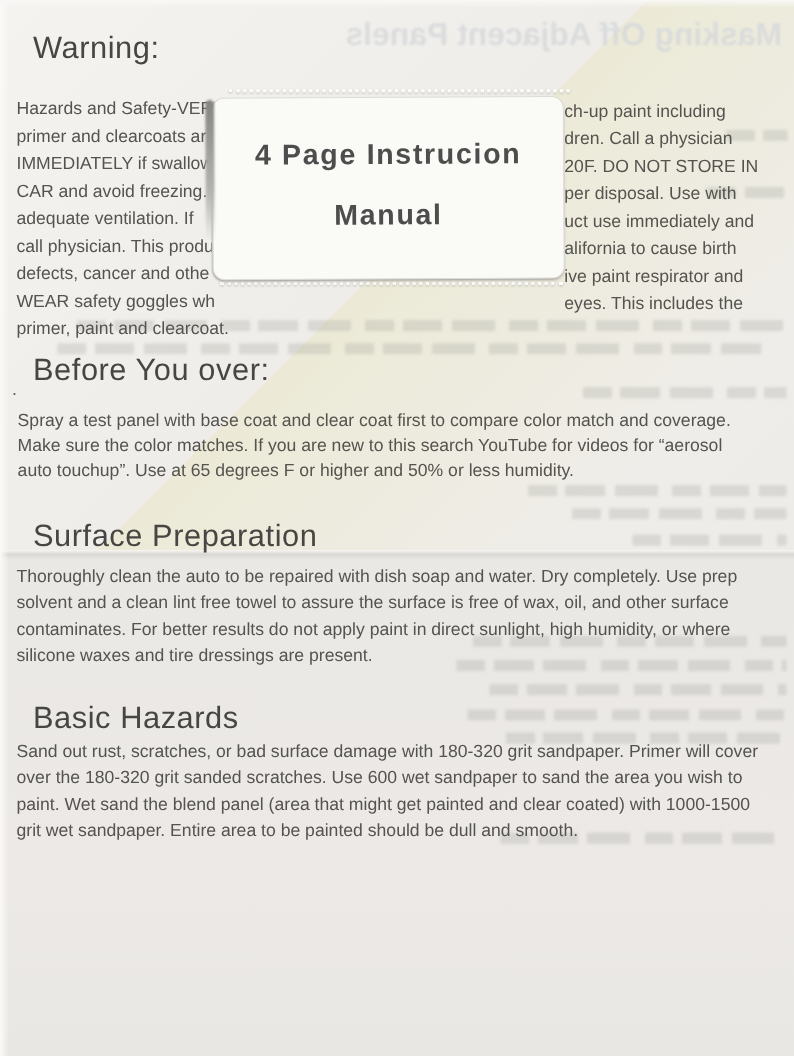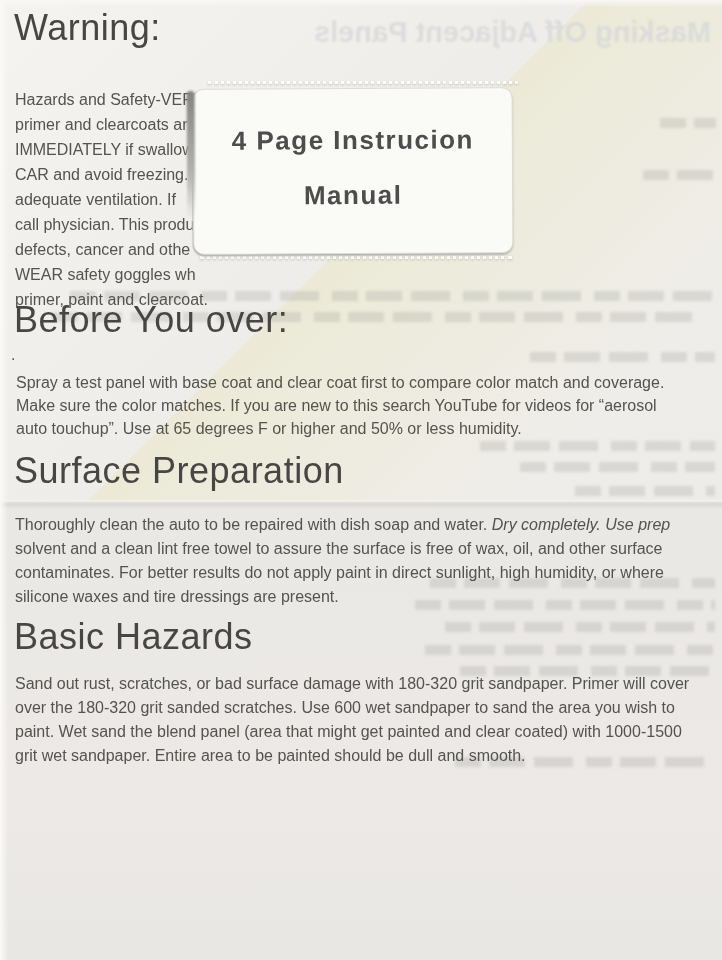--- a/index.html
+++ b/index.html
@@ -19,21 +19,21 @@
   }
   
   .edge-left{position:absolute;left:0;top:0;width:8px;height:100%;
     background:linear-gradient(to right,#fbfaf8,rgba(251,250,248,0));z-index:3;}
   .edge-top{position:absolute;left:0;top:0;width:100%;height:7px;
     background:linear-gradient(to bottom,#f9f8f6,rgba(249,248,246,0));z-index:3;}
   
   .lower-page{position:absolute;left:0;top:500px;width:722px;height:460px;
     background:linear-gradient(to bottom,#f7f6f3 0px,#d9d7d3 4px,var(--page-lower-bg) 9px,#ece9e6 300px,#e9e7e3 460px);
     z-index:0;}
-  h1{margin:0;font-weight:300;font-size:36px;line-height:41px;color:var(--heading);
+  h1{margin:16px;font-weight:300;font-size:28px;line-height:41px;color:var(--heading);
     letter-spacing:.5px;position:absolute;z-index:2;}
   .para{position:absolute;font-size:16px;line-height:24px;color:var(--text);
     white-space:pre-line;z-index:2;}
   .warning-col{line-height:25px;}
   
   .ghost-heading{position:absolute;z-index:1;font-weight:bold;font-size:29px;
     color:var(--ghost);transform:scaleX(-1);filter:blur(1.2px);opacity:.85;
     white-space:nowrap;text-align:center;}
   .ghost-line{position:absolute;height:10px;z-index:1;opacity:.5;filter:blur(1.6px);
     background:repeating-linear-gradient(90deg,
@@ -46,21 +46,21 @@
     box-shadow:0 2px 2px rgba(140,140,134,.45), -1px 1px 0 #cfcec9;
     transform:rotate(-.3deg);z-index:4;text-align:center;color:var(--sticker-text);}
   .sticker:before{content:"";position:absolute;left:-7px;top:1px;width:8px;height:78%;
     background:linear-gradient(to bottom,#85847f,#b5b4af 65%,rgba(181,180,175,0));
     border-radius:4px;filter:blur(.8px);}
   .sticker .line1{margin-top:36px;font-size:26px;font-weight:bold;letter-spacing:1.5px;}
   .sticker .line2{margin-top:24px;font-size:26px;font-weight:bold;letter-spacing:1.5px;}
   .perforation{position:absolute;height:0;border-top:3px dotted rgba(255,255,255,.95);
     filter:drop-shadow(0 1px 1px rgba(150,150,143,.55));z-index:3;}
   .stray-dot{position:absolute;left:11px;top:346px;font-size:16px;color:var(--text);z-index:2;}
-  .italic{font-style:italic;}
+  .italic{}
 </style>
 </head>
 <body>
 
 <div id="photo">
 
   <div class="lower-page"></div>
 
   <div class="ghost-heading" style="left:305px;top:16px;width:415px;">Masking Off Adjacent Panels</div>
 
@@ -83,20 +83,28 @@
 
   <div class="para warning-col" style="left:15px;top:87px;width:230px;">Hazards and Safety-VERY
 primer and clearcoats ar
 IMMEDIATELY if swallow
 CAR and avoid freezing.
 adequate ventilation. If
 call physician. This produ
 defects, cancer and othe
 WEAR safety goggles wh
 primer, paint and clearcoat.</div>
+  <div class="para warning-col" style="left:513px;top:89px;width:205px;">ch-up paint including
+dren. Call a physician
+20F. DO NOT STORE IN
+per disposal. Use with
+uct use immediately and
+alifornia to cause birth
+ive paint respirator and
+eyes. This includes the</div>
 
   <div class="perforation" style="left:208px;top:81px;width:310px;"></div>
   <div class="perforation" style="left:200px;top:256px;width:312px;"></div>
 
   <div class="sticker">
     <div class="line1">4 Page Instrucion</div>
     <div class="line2">Manual</div>
   </div>
 
   <h1 style="left:14px;top:299px;">Before You over:</h1>

